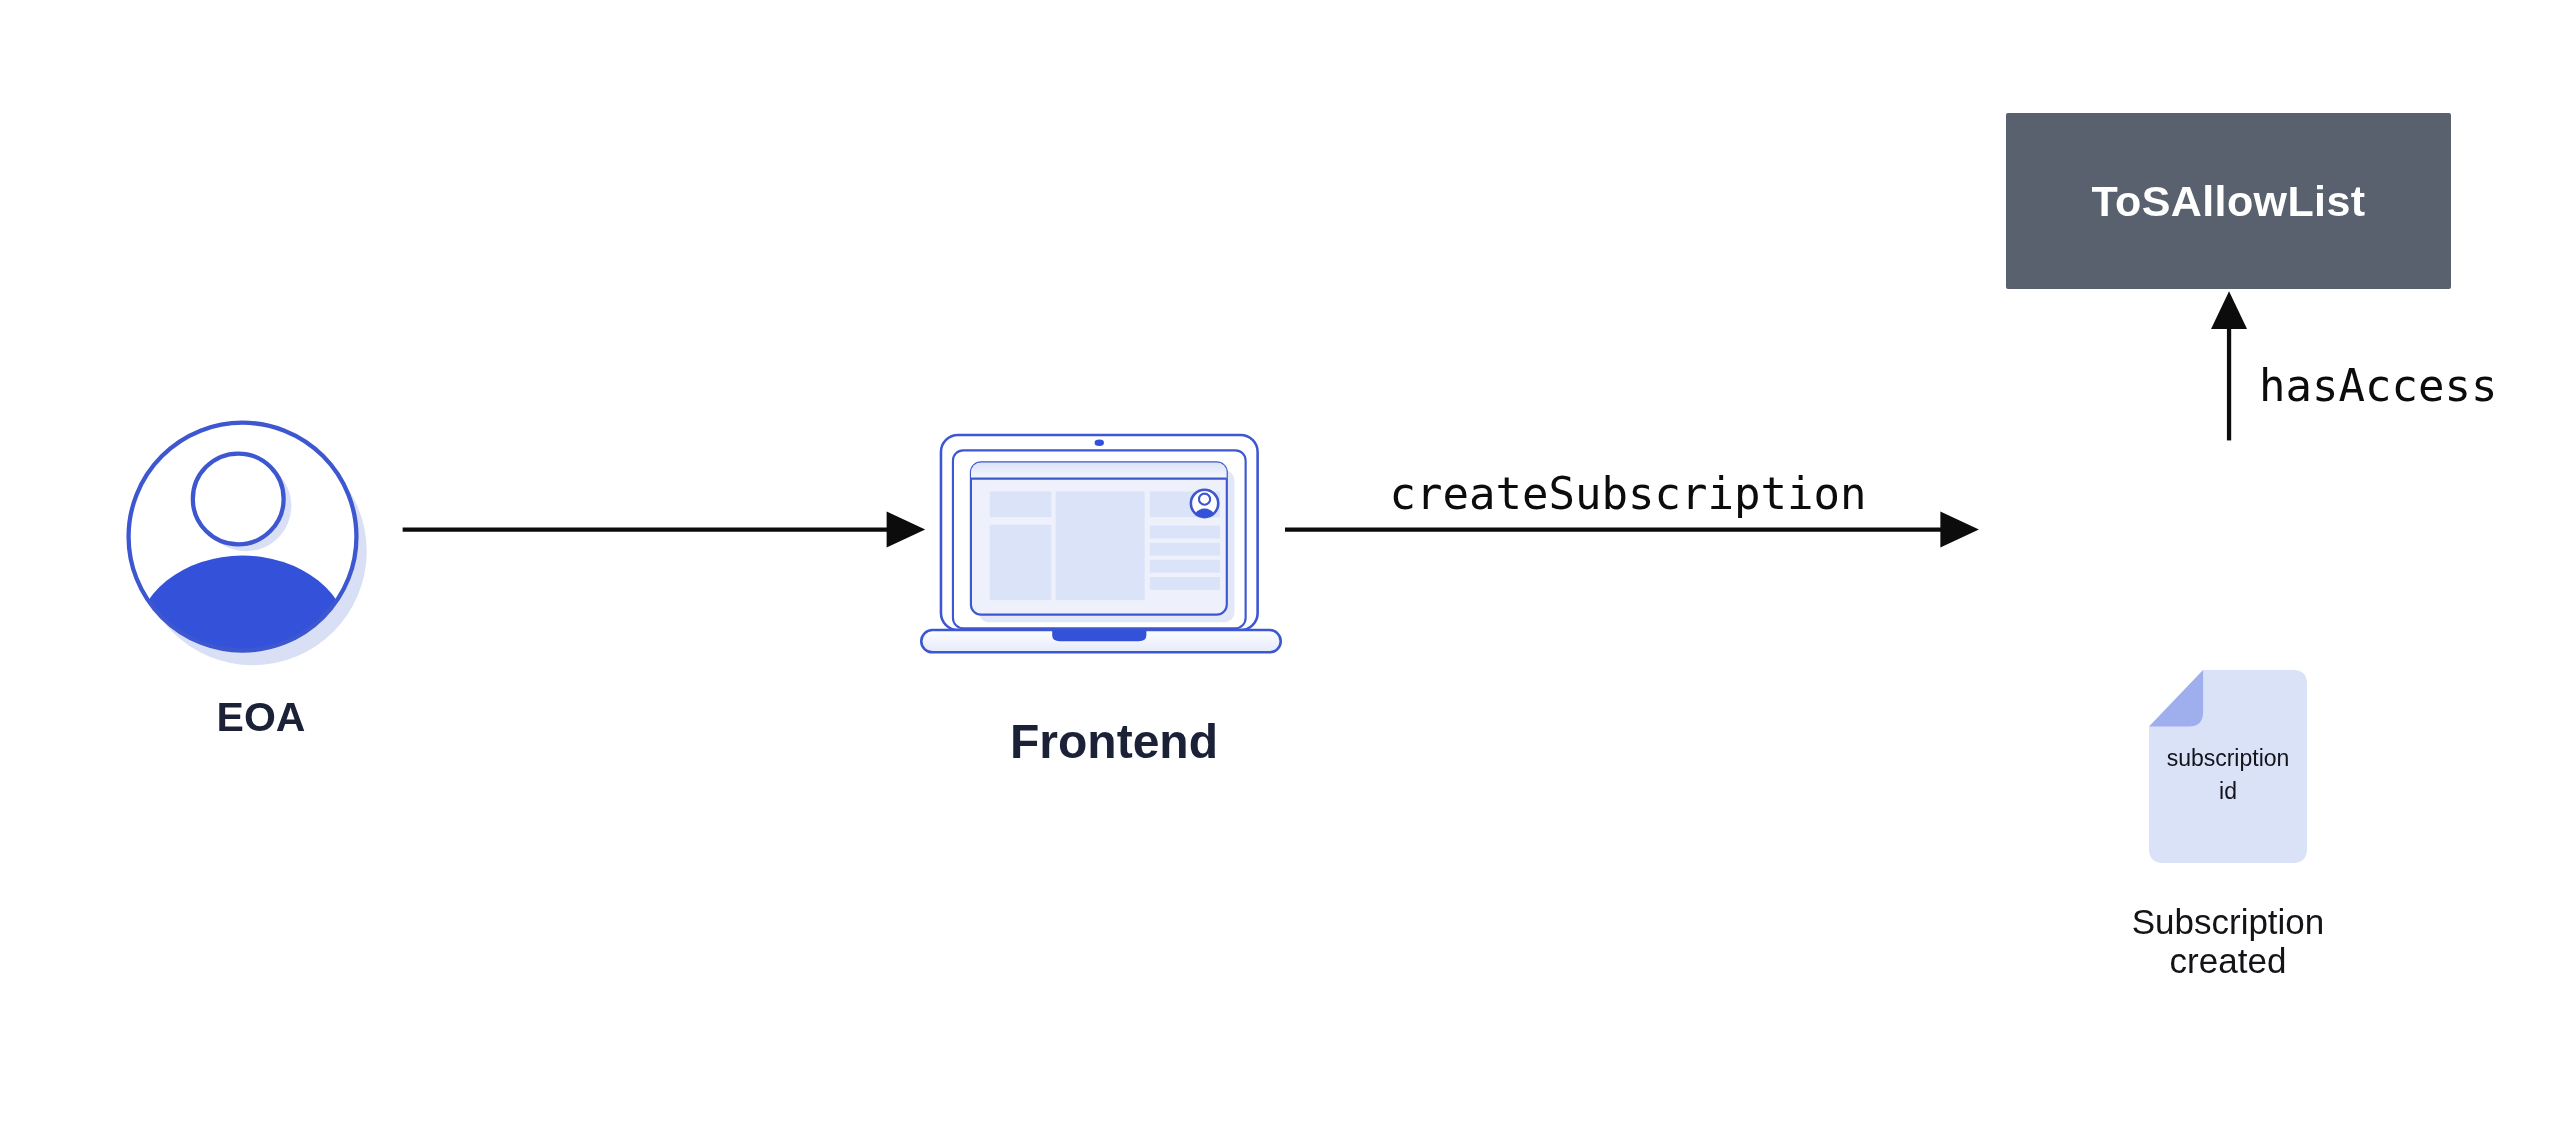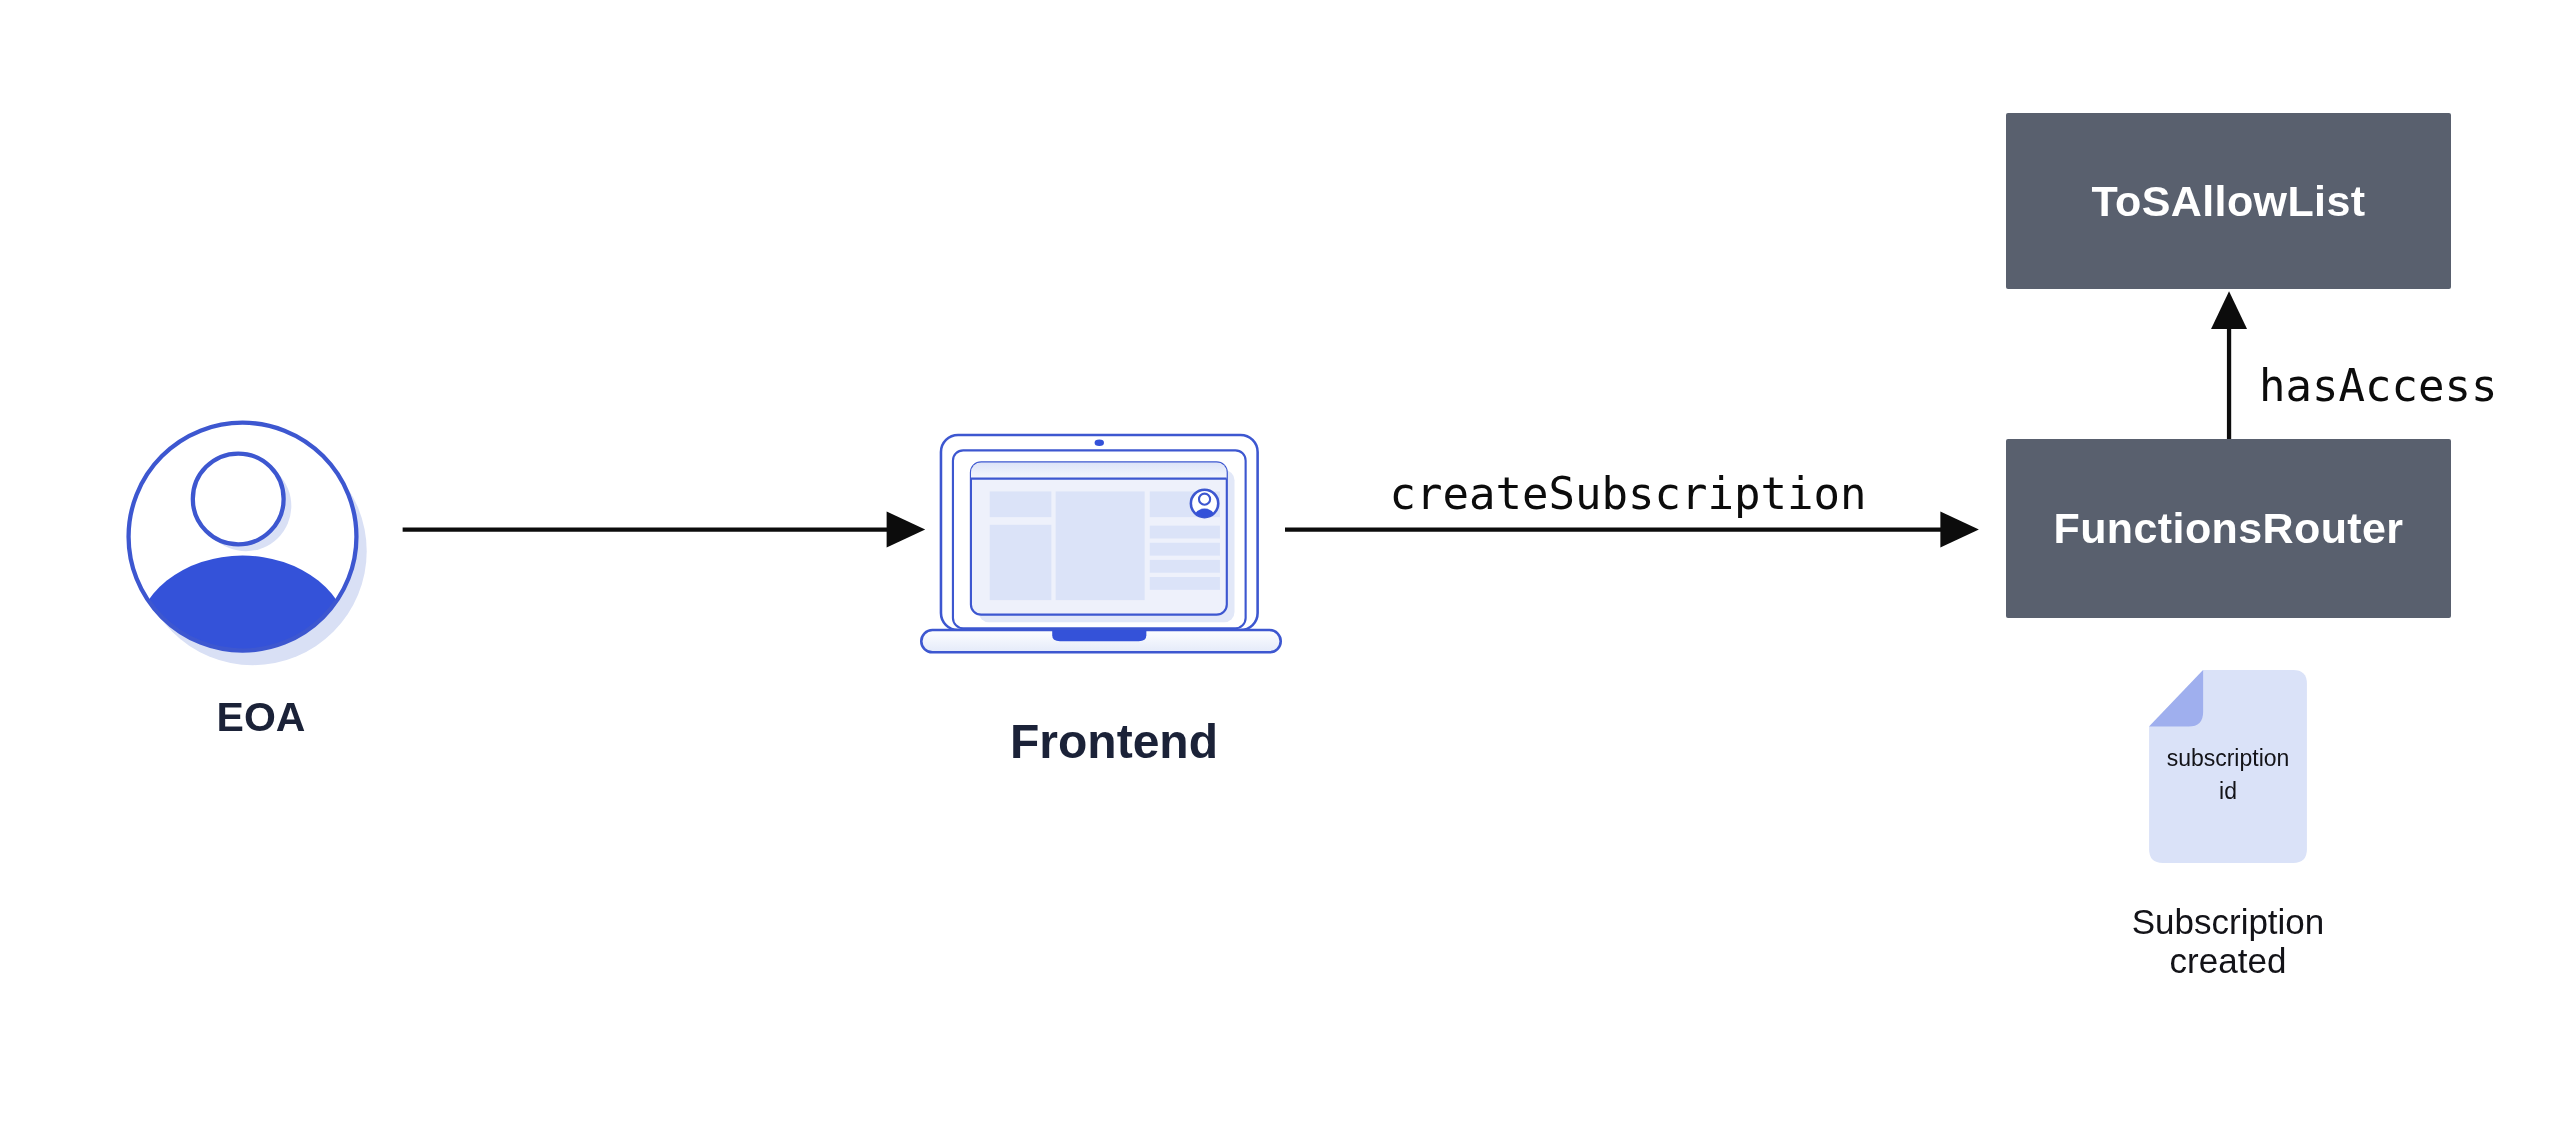--- a/index.html
+++ b/index.html
@@ -169,23 +169,20 @@
   <div class="node-label frontend-label">Frontend</div>
 
   <div class="edge-label create-sub-label">createSubscription</div>
 
   <div class="node-box tos-box">
     <span>ToSAllowList</span>
   </div>
 
   <div class="edge-label has-access-label">hasAccess</div>
 
-  <div class="node-box fr-box">
-    <span>FunctionsRouter</span>
-  </div>
 
   <svg class="abs" style="left:2149px;top:670px" width="158" height="193" viewBox="0 0 184 225">
     <path d="M63,0 H168 Q184,0 184,16 V209 Q184,225 168,225 H16 Q0,225 0,209 V66 Z" style="fill:var(--doc-fill);"></path>
     <path d="M63,0 L0,66 H46 Q63,66 63,49 Z" style="fill:var(--doc-fold);"></path>
   </svg>
   <div class="doc-text">subscription
 id</div>
   <div class="doc-caption">Subscription
 created</div>
 

